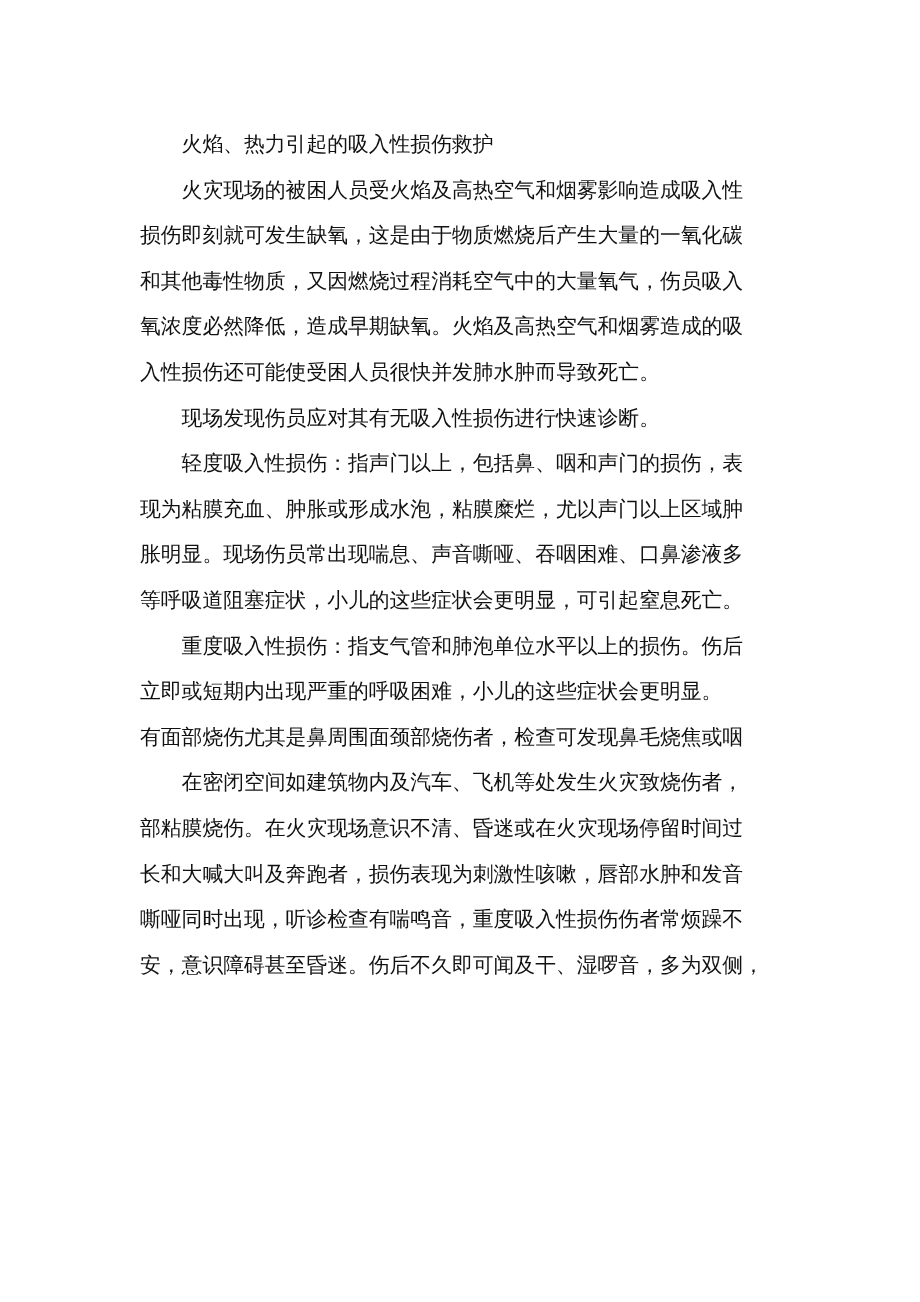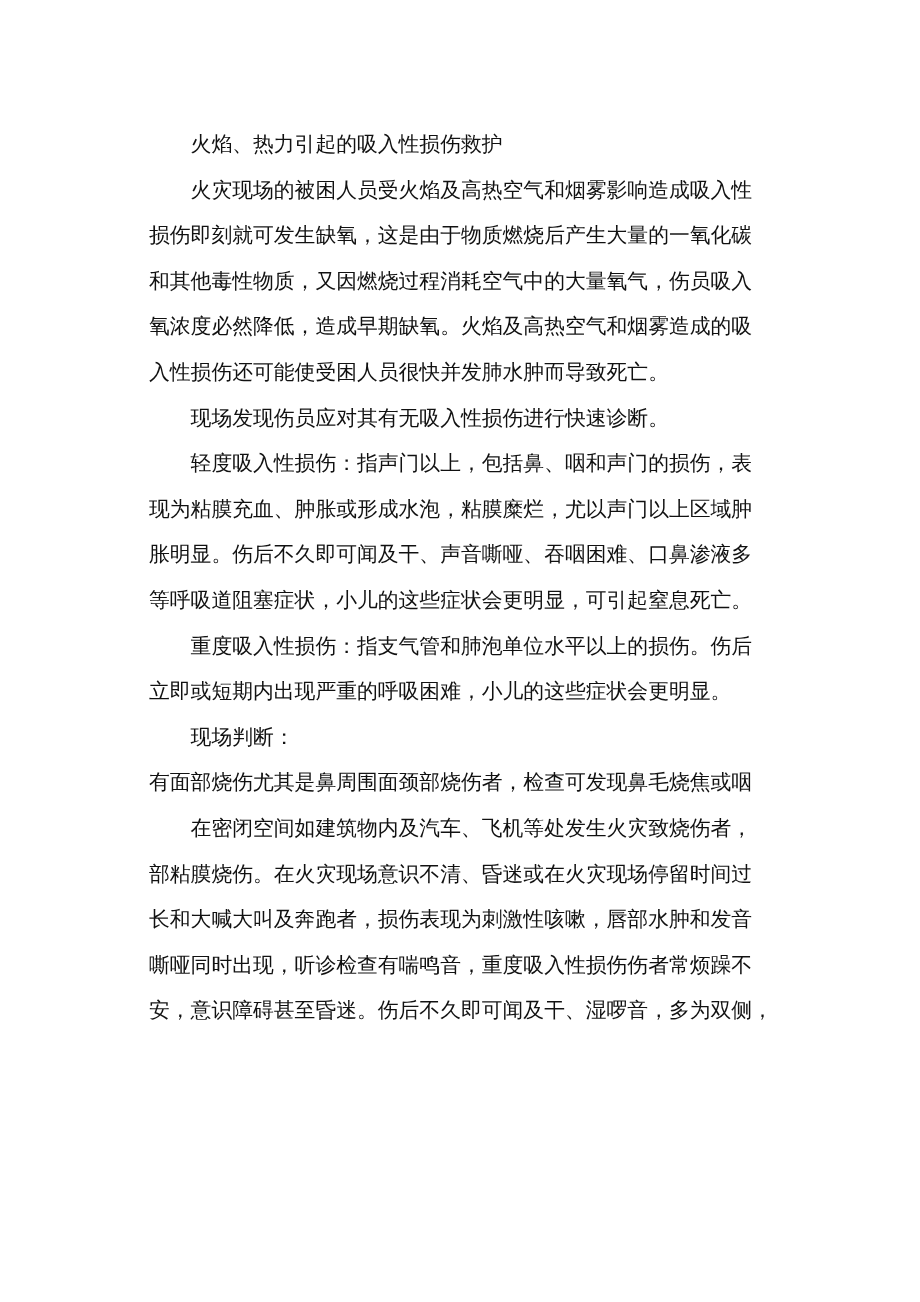--- a/index.html
+++ b/index.html
@@ -8,21 +8,21 @@
     background: #ffffff;
   }
   body {
     width: 920px;
     height: 1302px;
     position: relative;
     overflow: hidden;
   }
   .page {
     position: absolute;
-    left: 149px;
+    left: 140px;
     top: 122px;
     width: 630px;
     font-family: "DejaVu Serif", "Liberation Serif", serif;
     font-size: 20.8px;
     line-height: 45.6px;
     color: #111111;
   }
   .line {
     display: block;
     white-space: nowrap;
@@ -47,33 +47,30 @@
     <span class="line">入性损伤还可能使受困人员很快并发肺水肿而导致死亡。</span>
   </div>
 
   <div>
     <span class="line indent">现场发现伤员应对其有无吸入性损伤进行快速诊断。</span>
   </div>
 
   <div>
     <span class="line indent">轻度吸入性损伤：指声门以上，包括鼻、咽和声门的损伤，表</span>
     <span class="line">现为粘膜充血、肿胀或形成水泡，粘膜糜烂，尤以声门以上区域肿</span>
-    <span class="line">胀明显。伤后不久即可闻及干、声音嘶哑、吞咽困难、口鼻渗液多</span>
+    <span class="line">胀明显。现场伤员常出现喘息、声音嘶哑、吞咽困难、口鼻渗液多</span>
     <span class="line">等呼吸道阻塞症状，小儿的这些症状会更明显，可引起窒息死亡。</span>
   </div>
 
 
   <div>
     <span class="line indent">重度吸入性损伤：指支气管和肺泡单位水平以上的损伤。伤后</span>
     <span class="line">立即或短期内出现严重的呼吸困难，小儿的这些症状会更明显。</span>
   </div>
 
-  <div>
-    <span class="line indent">现场判断：</span>
-  </div>
 
   <div>
     <span class="line">有面部烧伤尤其是鼻周围面颈部烧伤者，检查可发现鼻毛烧焦或咽</span>
     <span class="line indent">在密闭空间如建筑物内及汽车、飞机等处发生火灾致烧伤者，</span>
     <span class="line">部粘膜烧伤。在火灾现场意识不清、昏迷或在火灾现场停留时间过</span>
     <span class="line">长和大喊大叫及奔跑者，损伤表现为刺激性咳嗽，唇部水肿和发音</span>
     <span class="line">嘶哑同时出现，听诊检查有喘鸣音，重度吸入性损伤伤者常烦躁不</span>
     <span class="line">安，意识障碍甚至昏迷。伤后不久即可闻及干、湿啰音，多为双侧，</span>
   </div>
 </div>

